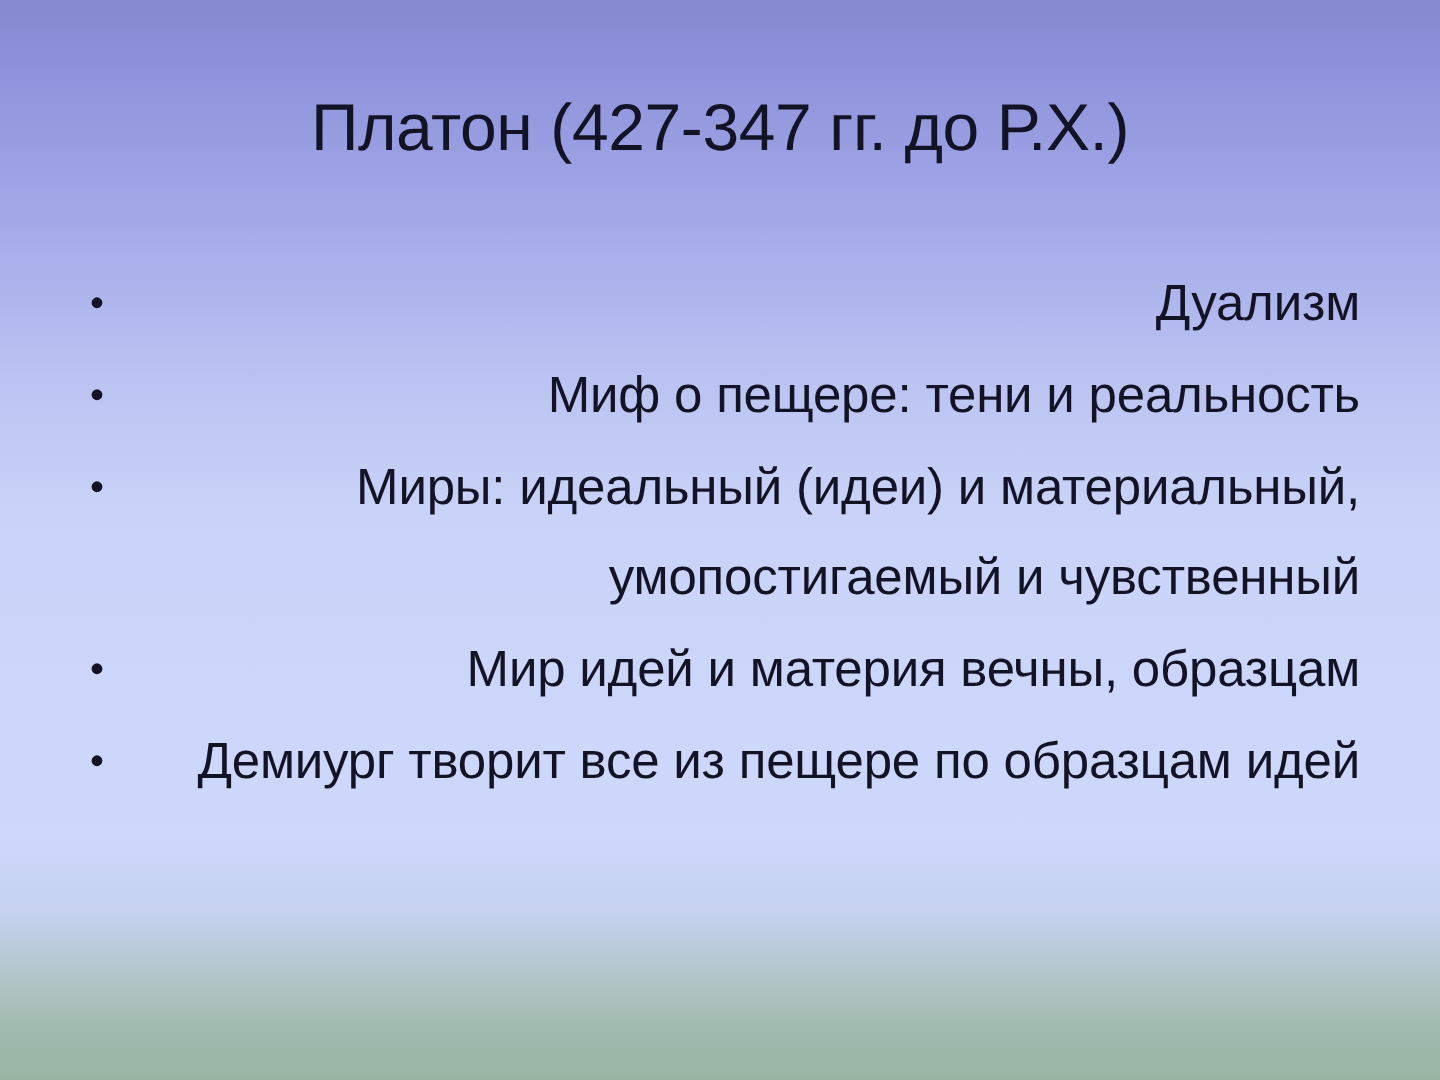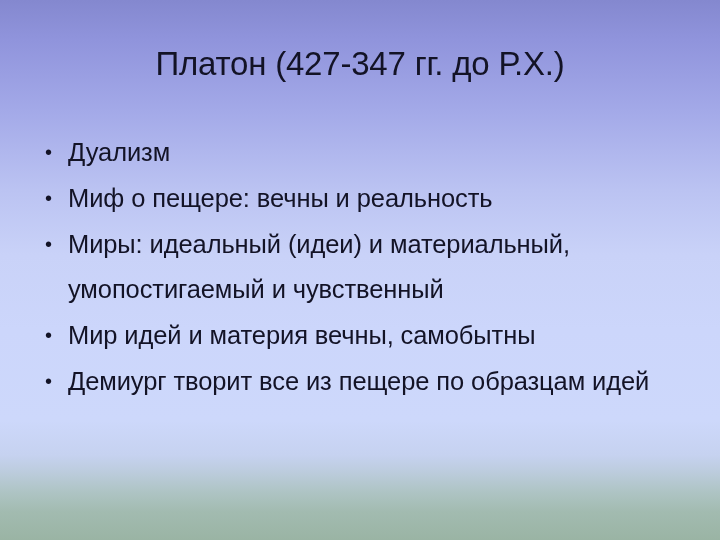--- a/index.html
+++ b/index.html
@@ -70,49 +70,50 @@
     left: 5px;
     top: 0;
     width: 18px;
     line-height: 45px;
     font-size: 20px;
     color: #131326;
     text-align: left;
   }
   .bullet-text {
     display: block;
+    text-align: right;
   }
 </style>
 </head>
 <body>
 
 <div id="slide">
 
   <div id="slide-title">Платон (427-347 гг. до Р.Х.)</div>
 
   <ul id="bullet-list">
 
     <li class="bullet-item">
       <span class="bullet-marker">•</span>
       <span class="bullet-text">Дуализм</span>
     </li>
 
     <li class="bullet-item">
       <span class="bullet-marker">•</span>
-      <span class="bullet-text">Миф о пещере: вечны и реальность</span>
+      <span class="bullet-text">Миф о пещере: тени и реальность</span>
     </li>
 
     <li class="bullet-item">
       <span class="bullet-marker">•</span>
       <span class="bullet-text">Миры: идеальный (идеи) и материальный, умопостигаемый и чувственный</span>
     </li>
 
     <li class="bullet-item">
       <span class="bullet-marker">•</span>
-      <span class="bullet-text">Мир идей и материя вечны, самобытны</span>
+      <span class="bullet-text">Мир идей и материя вечны, образцам</span>
     </li>
 
     <li class="bullet-item">
       <span class="bullet-marker">•</span>
       <span class="bullet-text">Демиург творит все из пещере по образцам идей</span>
     </li>
 
   </ul>
 
 </div>

